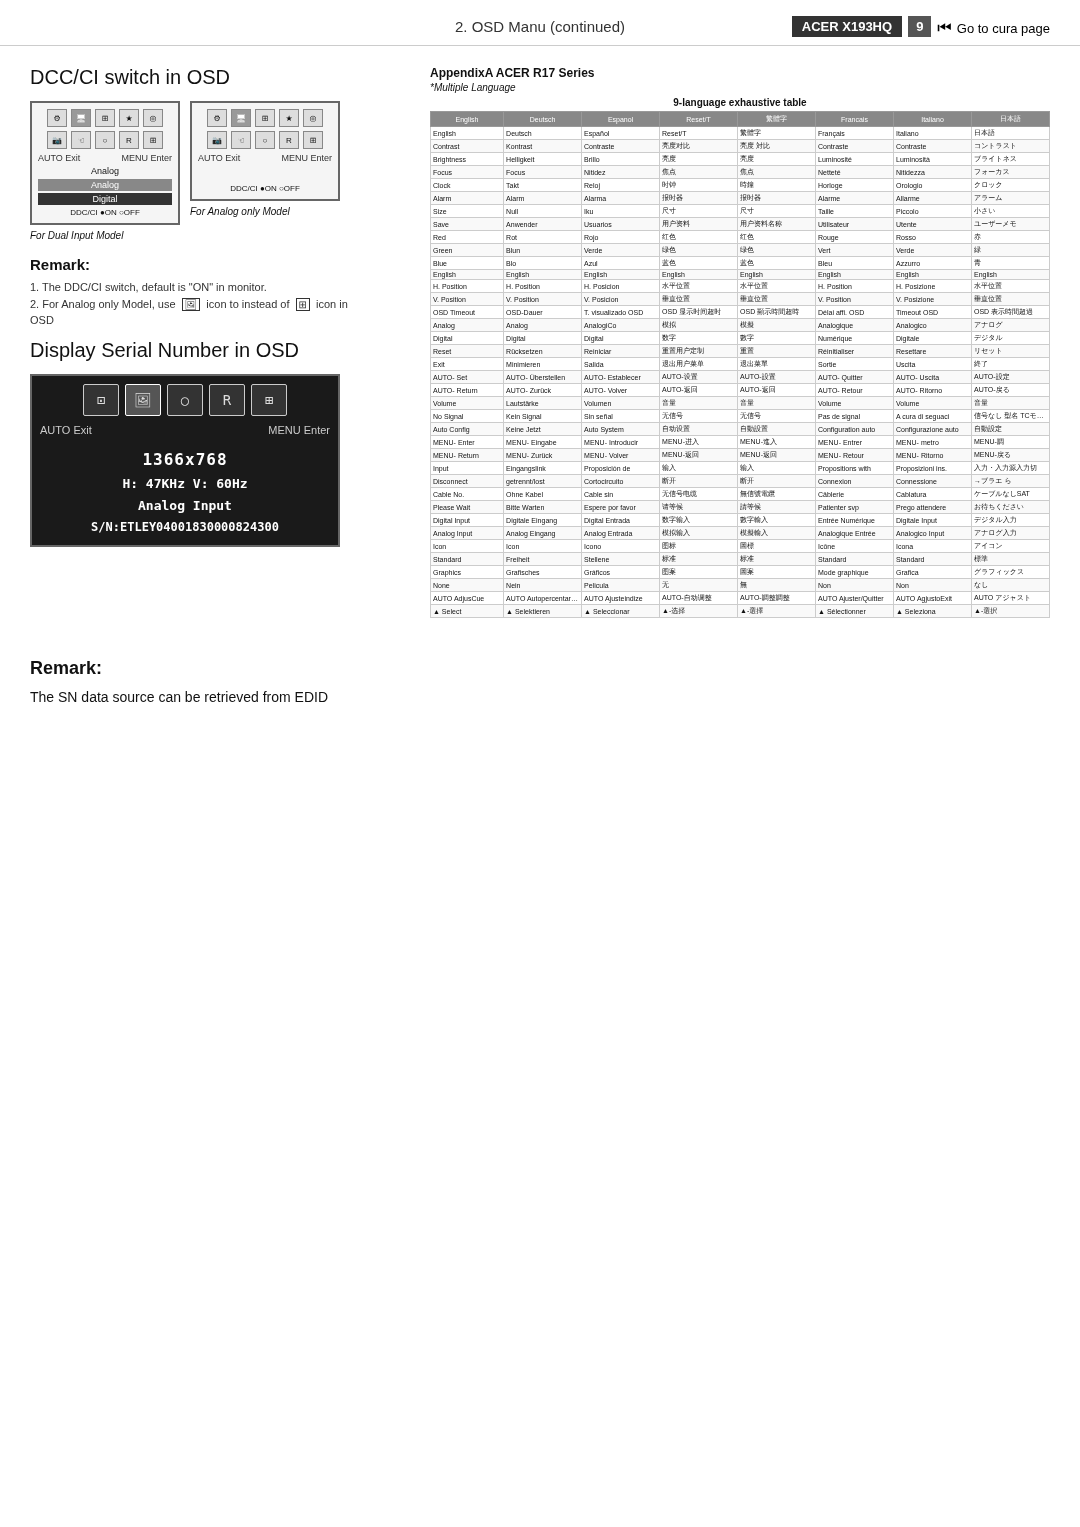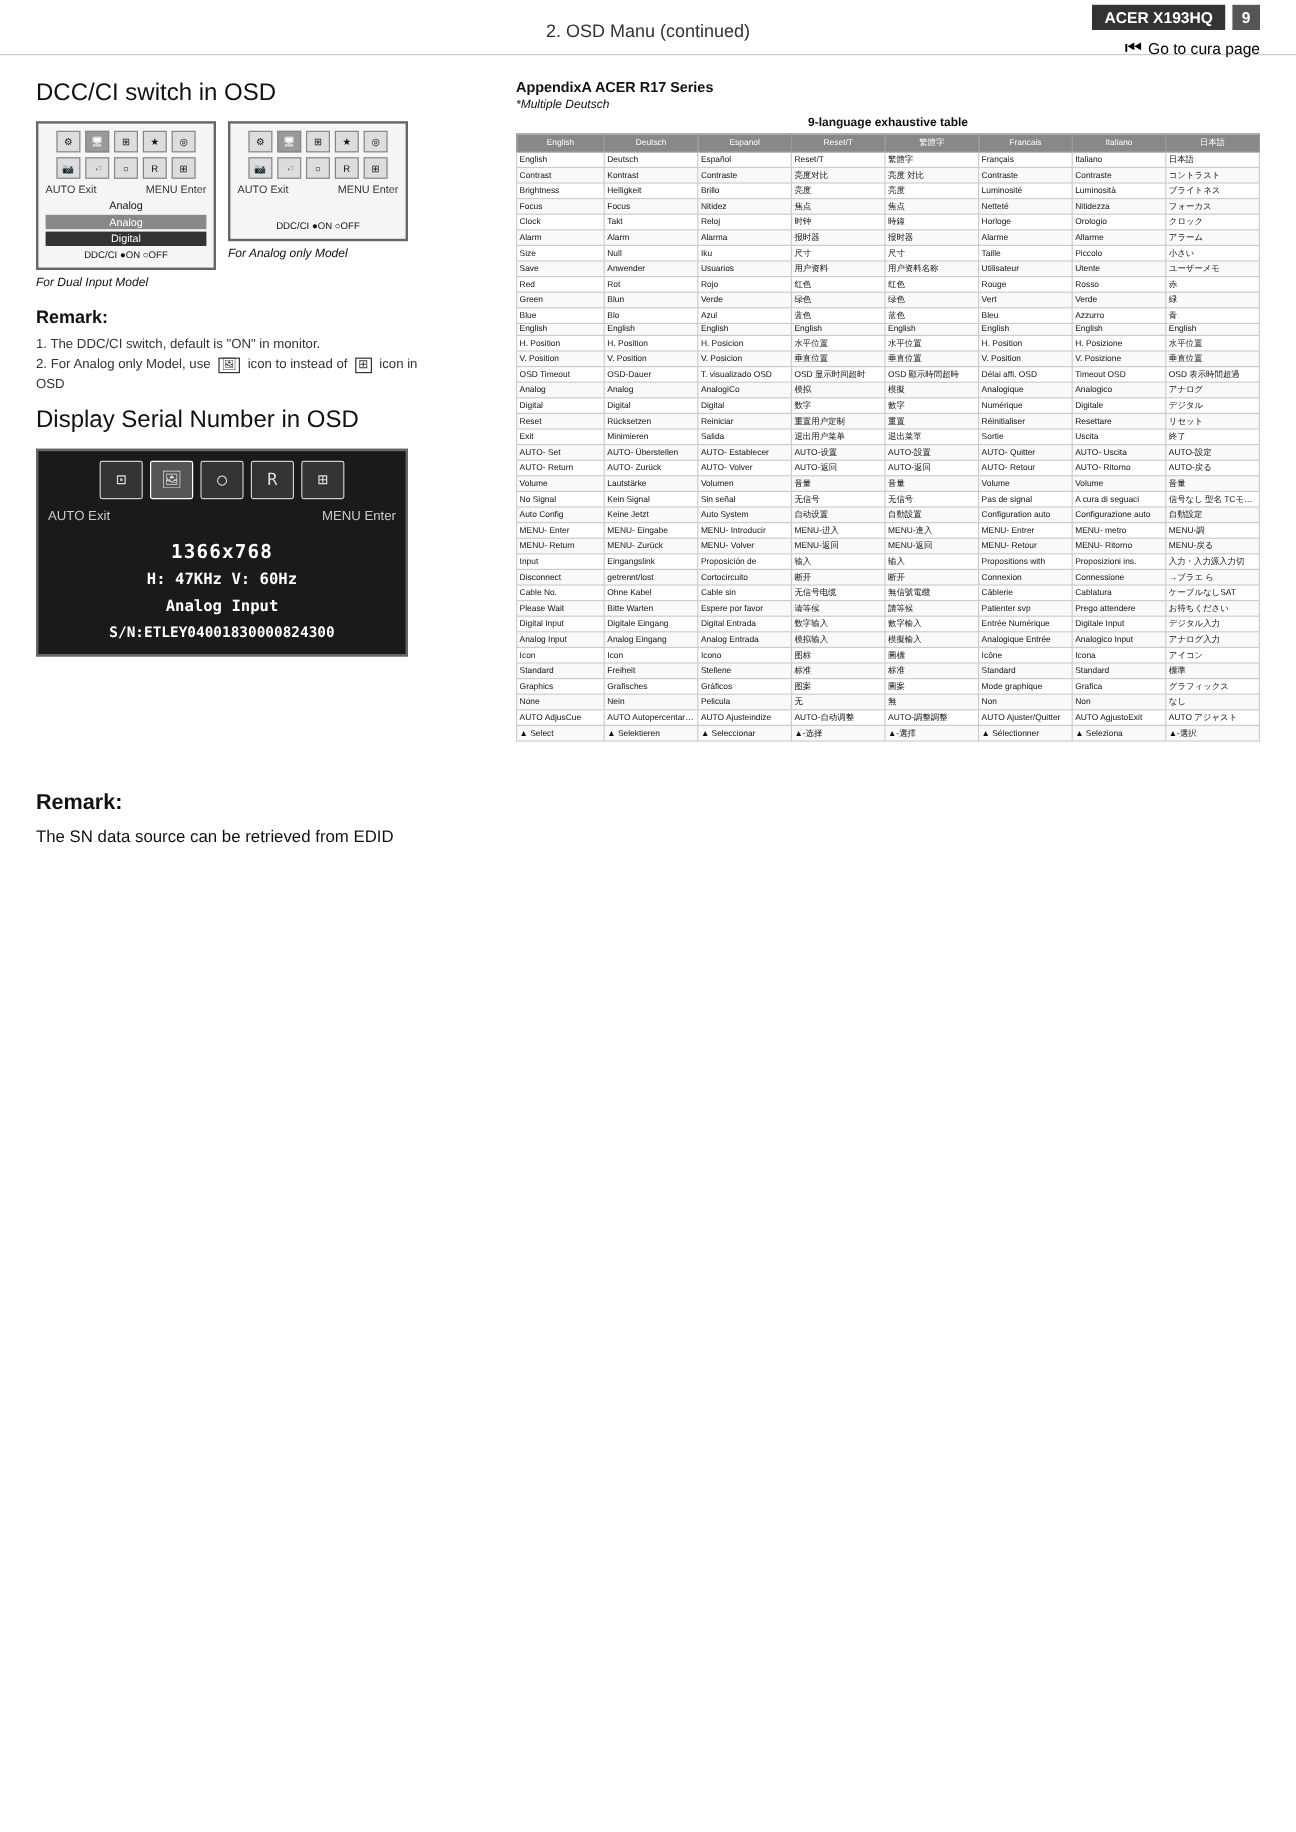--- a/index.html
+++ b/index.html
@@ -22,23 +22,23 @@
       border-bottom: 1px solid #ccc;
       position: relative;
     }
     .header-title {
       font-size: 15px;
       color: #333;
     }
     .header-right {
       position: absolute;
       right: 30px;
-      top: 4px;
-      display: flex;
-      flex-direction: column;
+      top: 16px;
+      display: flex;
+      flex-direction: row;
       align-items: flex-end;
       gap: 6px;
     }
     .brand-badge {
       background: #333;
       color: #fff;
       font-size: 13px;
       font-weight: bold;
       padding: 3px 10px;
       display: inline-block;
@@ -407,21 +407,21 @@
           <div class="freq">H: 47KHz  V: 60Hz</div>
           <div class="input-type">Analog Input</div>
           <div class="sn">S/N:ETLEY04001830000824300</div>
         </div>
       </div>
     </div>
   </div>
 
   <div class="right-col">
     <div class="appendix-title">AppendixA  ACER R17 Series</div>
-    <div class="appendix-subtitle">*Multiple Deutsch</div>
+    <div class="appendix-subtitle">*Multiple Language</div>
     <div class="lang-table-title">9-language exhaustive table</div>
     <table class="lang-table">
       <thead>
         <tr>
         <th>English</th>
             <th>Deutsch</th>
             <th>Espanol</th>
             <th>Reset/T</th>
             <th>繁體字</th>
             <th>Francais</th>

